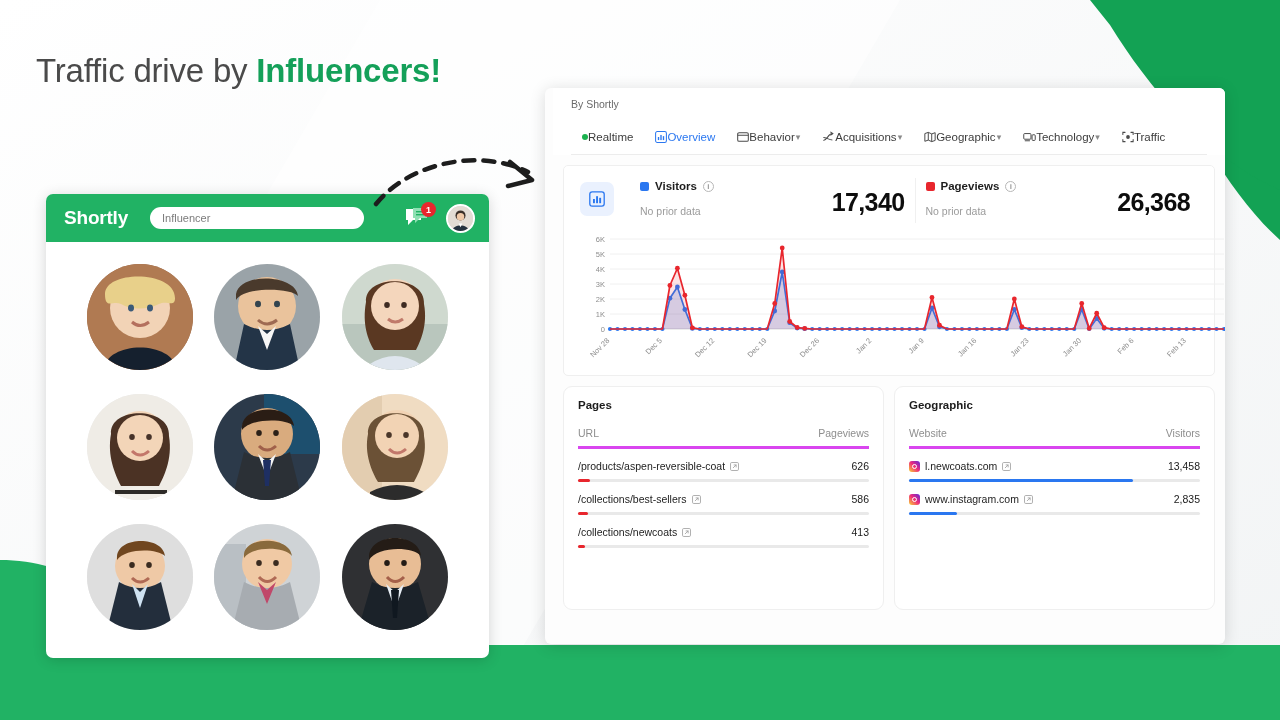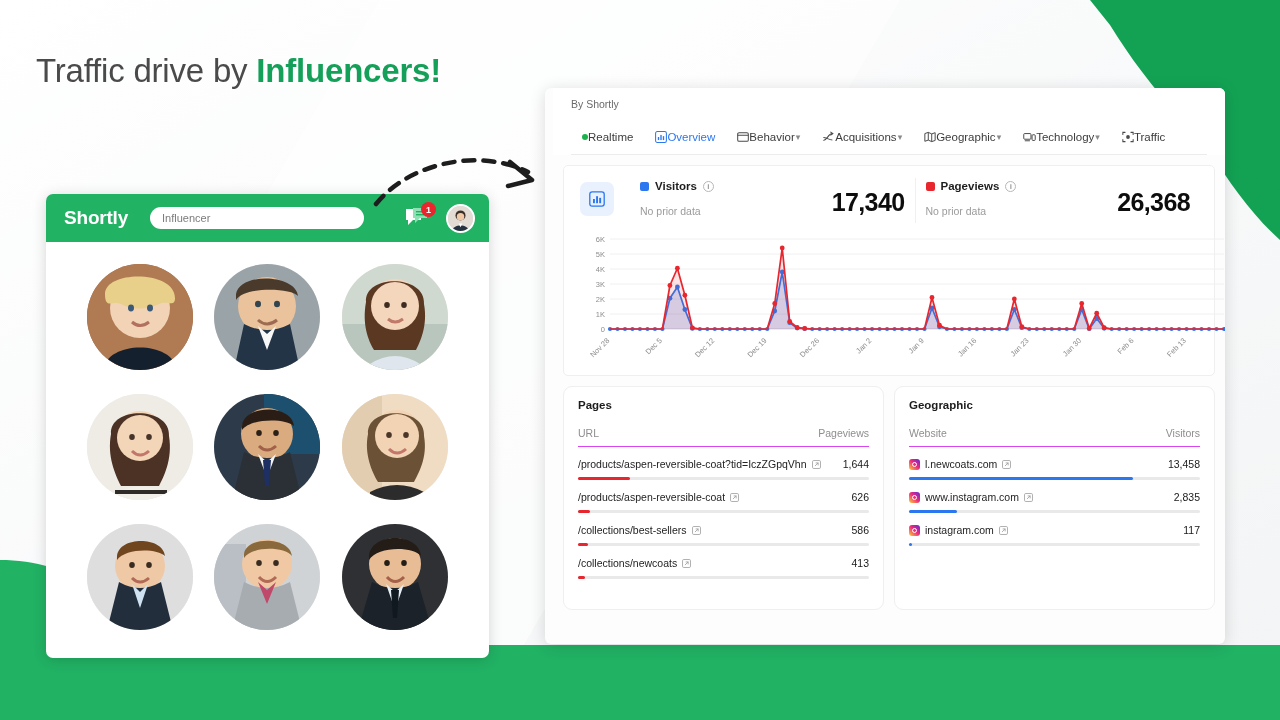--- a/index.html
+++ b/index.html
@@ -128,21 +128,21 @@
 
   
   .tables { display:flex; gap: 10px; padding: 10px 10px 0 10px; }
   .tbl {
     flex:1; background:#fff; border:1px solid #efefef; border-radius:9px;
     padding: 12px 14px 10px 14px; height: 224px; overflow:hidden;
   }
   .tbl-title { font-size: 11.5px; font-weight:700; color:#1c1c1c; }
   .tbl-head {
     display:flex; margin-top: 16px; padding-bottom: 7px;
-    border-bottom: 1px solid #d946ef;
+    border-bottom: 3px solid #d946ef;
     font-size: 10.5px; color:#8e8e8e;
   }
   .tbl-head .r { margin-left:auto; }
   .trow { padding-top: 11px; }
   .trow-top { display:flex; align-items:center; font-size: 10.5px; color:#232323; }
   .trow-top .lbl { display:flex; align-items:center; gap:5px; }
   .trow-top .val { margin-left:auto; font-weight:400; color:#1a1a1a; }
   .bar-track { height: 3px; background:#e9e9e9; border-radius:2px; margin-top: 7px; }
   .bar-fill { height: 3px; border-radius:2px; }
   .ext { opacity: .65; }
@@ -579,35 +579,20 @@
     <div class="tbl">
       <div class="tbl-title">Pages</div>
       <div class="tbl-head">
         <span>URL</span>
         <span class="r">Pageviews</span>
       </div>
       <div id="pages-rows">
           <div class="trow">
             <div class="trow-top">
               <span class="lbl">
-                <span>/products/aspen-reversible-coat?tid=IczZGpqVhn</span>
-                <svg width="9" height="9" viewBox="0 0 12 12" class="ext">
-                  <rect x="0.7" y="0.7" width="10.6" height="10.6" rx="1.6" fill="none" stroke="#6b6b6b" stroke-width="1.1"></rect>
-                  <path d="M4.3,7.7 L8,4 M5.4,3.9 L8.2,3.9 L8.2,6.7" stroke="#6b6b6b" stroke-width="1.1" fill="none" stroke-linecap="round"></path>
-                </svg>
-              </span>
-              <span class="val">1,644</span>
-            </div>
-            <div class="bar-track">
-              <div class="bar-fill" style="width:18%;background:#e8262d"></div>
-            </div>
-          </div>
-          <div class="trow">
-            <div class="trow-top">
-              <span class="lbl">
                 <span>/products/aspen-reversible-coat</span>
                 <svg width="9" height="9" viewBox="0 0 12 12" class="ext">
                   <rect x="0.7" y="0.7" width="10.6" height="10.6" rx="1.6" fill="none" stroke="#6b6b6b" stroke-width="1.1"></rect>
                   <path d="M4.3,7.7 L8,4 M5.4,3.9 L8.2,3.9 L8.2,6.7" stroke="#6b6b6b" stroke-width="1.1" fill="none" stroke-linecap="round"></path>
                 </svg>
               </span>
               <span class="val">626</span>
             </div>
             <div class="bar-track">
               <div class="bar-fill" style="width:4%;background:#e8262d"></div>
@@ -682,35 +667,17 @@
                   <rect x="0.7" y="0.7" width="10.6" height="10.6" rx="1.6" fill="none" stroke="#6b6b6b" stroke-width="1.1"></rect>
                   <path d="M4.3,7.7 L8,4 M5.4,3.9 L8.2,3.9 L8.2,6.7" stroke="#6b6b6b" stroke-width="1.1" fill="none" stroke-linecap="round"></path>
                 </svg>
               </span>
               <span class="val">2,835</span>
             </div>
             <div class="bar-track">
               <div class="bar-fill" style="width:16.5%;background:#2a77f0"></div>
             </div>
           </div>
-          <div class="trow">
-            <div class="trow-top">
-              <span class="lbl">
-                <span class="ig-ico">
-                  <i></i>
-                </span>
-                <span>instagram.com</span>
-                <svg width="9" height="9" viewBox="0 0 12 12" class="ext">
-                  <rect x="0.7" y="0.7" width="10.6" height="10.6" rx="1.6" fill="none" stroke="#6b6b6b" stroke-width="1.1"></rect>
-                  <path d="M4.3,7.7 L8,4 M5.4,3.9 L8.2,3.9 L8.2,6.7" stroke="#6b6b6b" stroke-width="1.1" fill="none" stroke-linecap="round"></path>
-                </svg>
-              </span>
-              <span class="val">117</span>
-            </div>
-            <div class="bar-track">
-              <div class="bar-fill" style="width:0.9%;background:#2a77f0"></div>
-            </div>
-          </div>
         </div>
     </div>
 
   </div>
 </div>
 
 </body></html>

